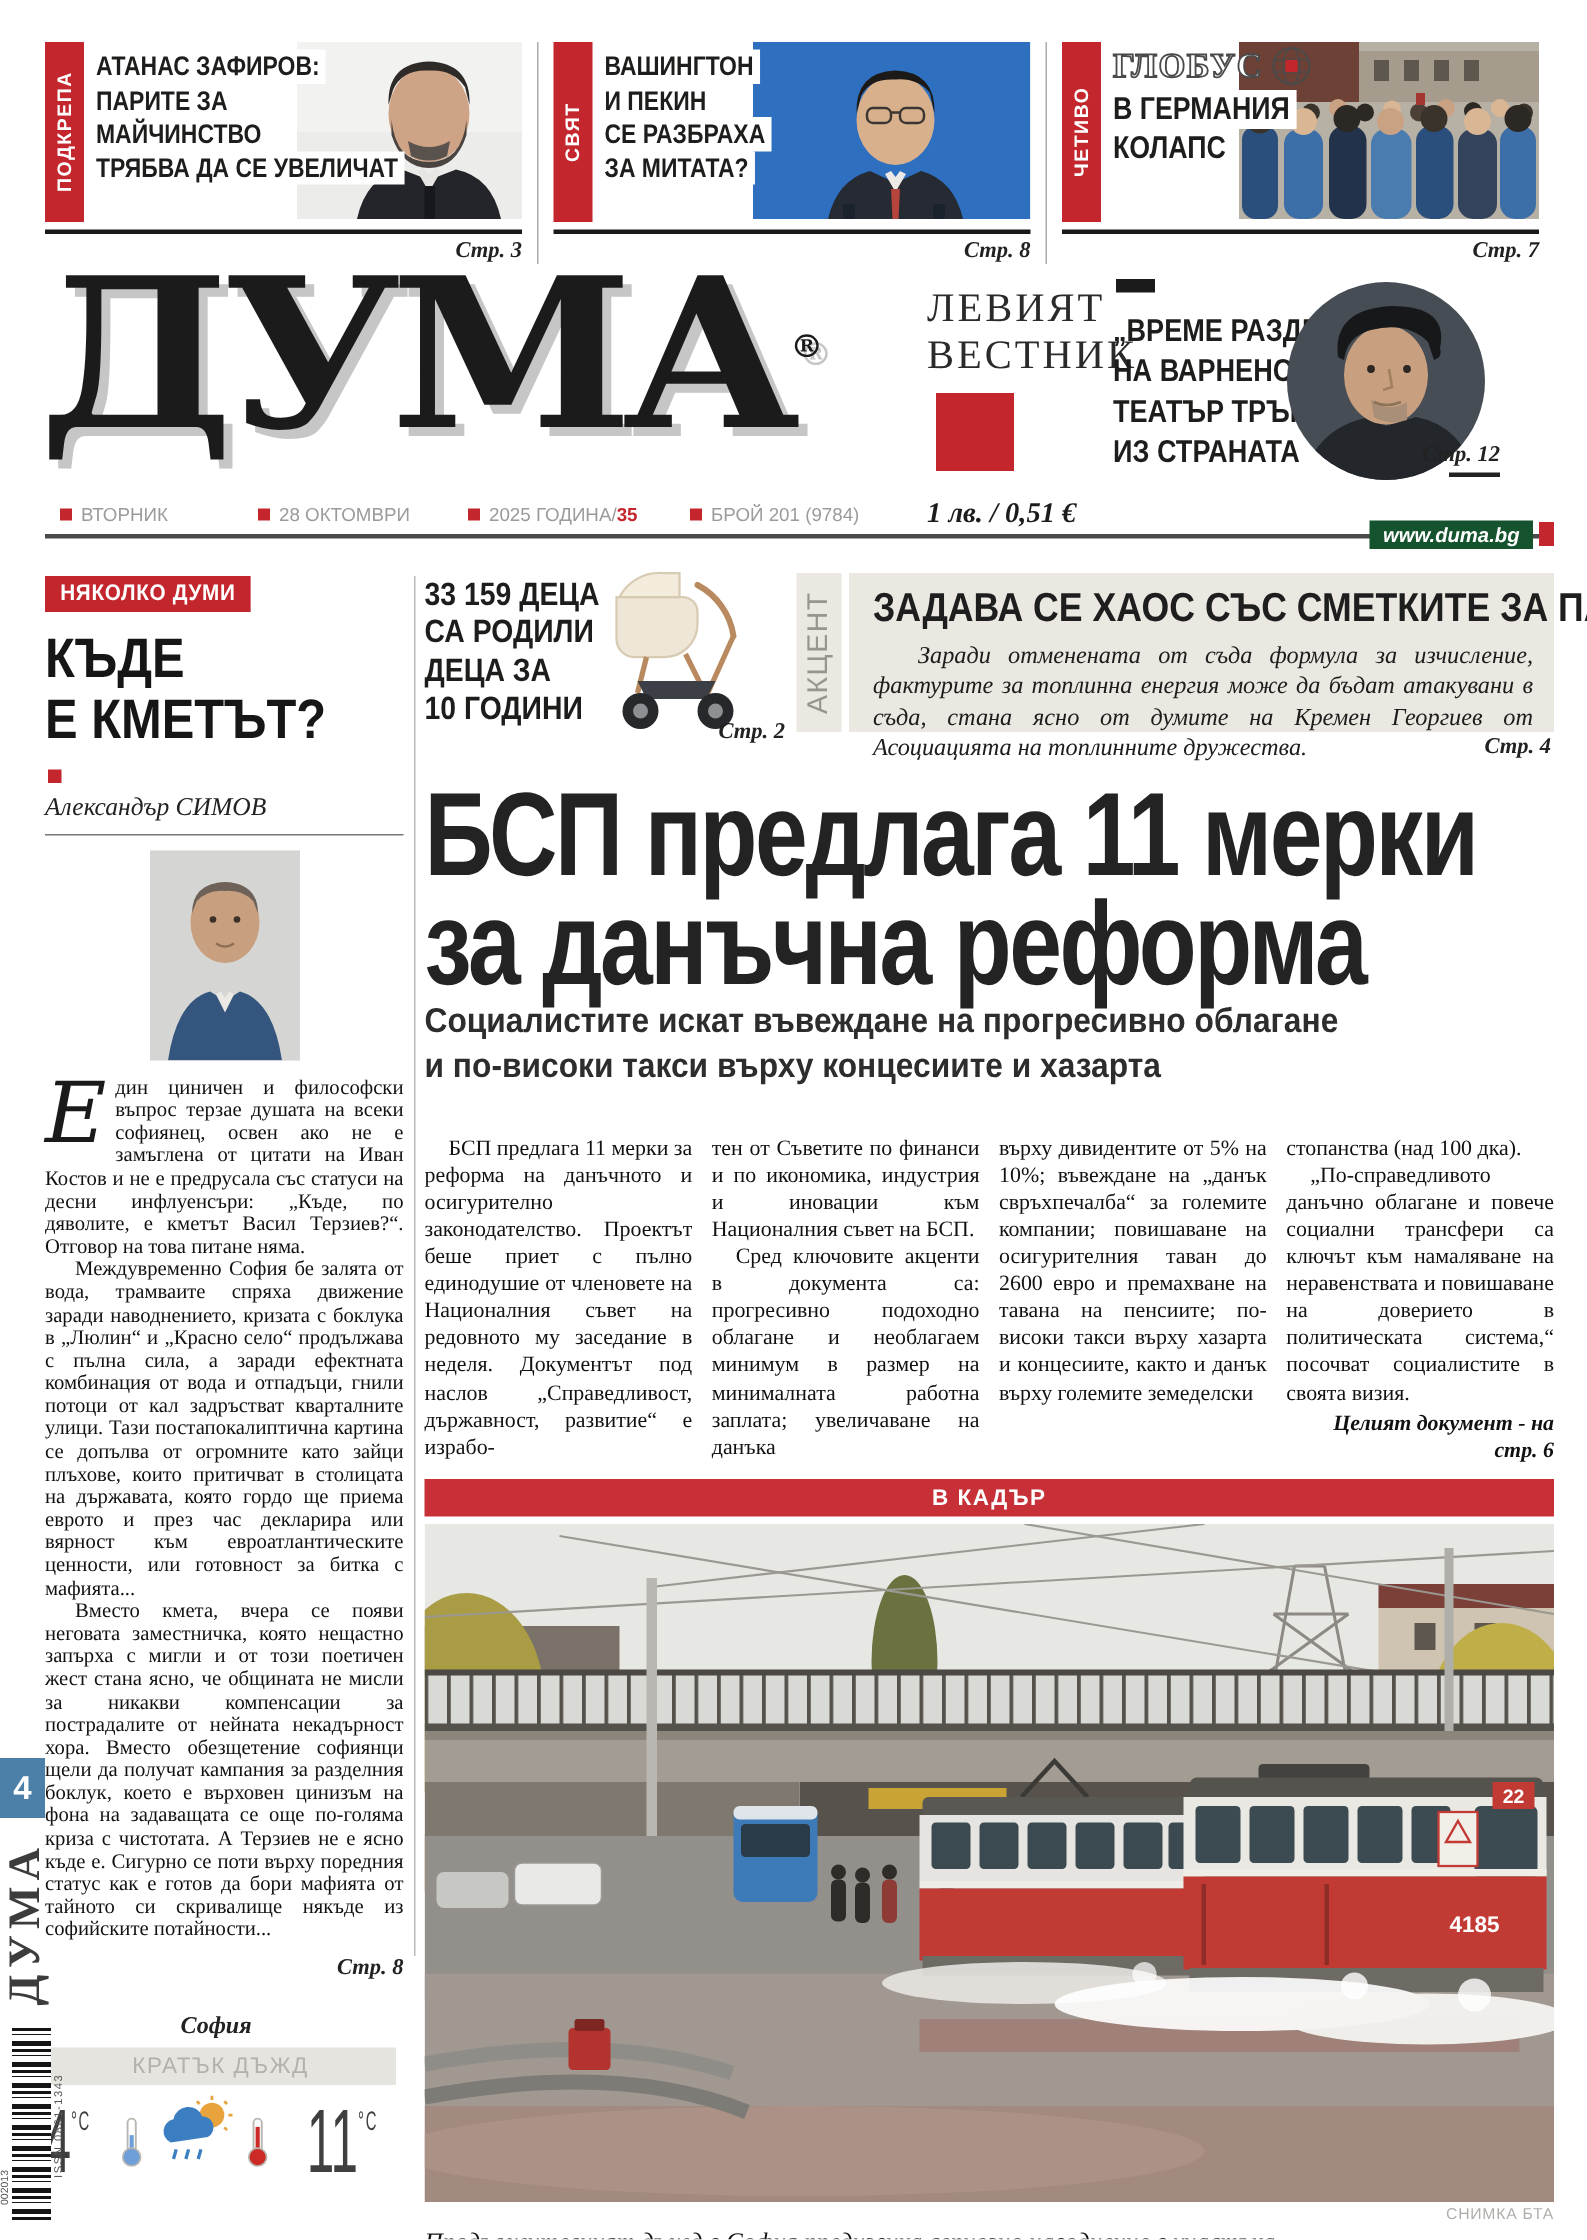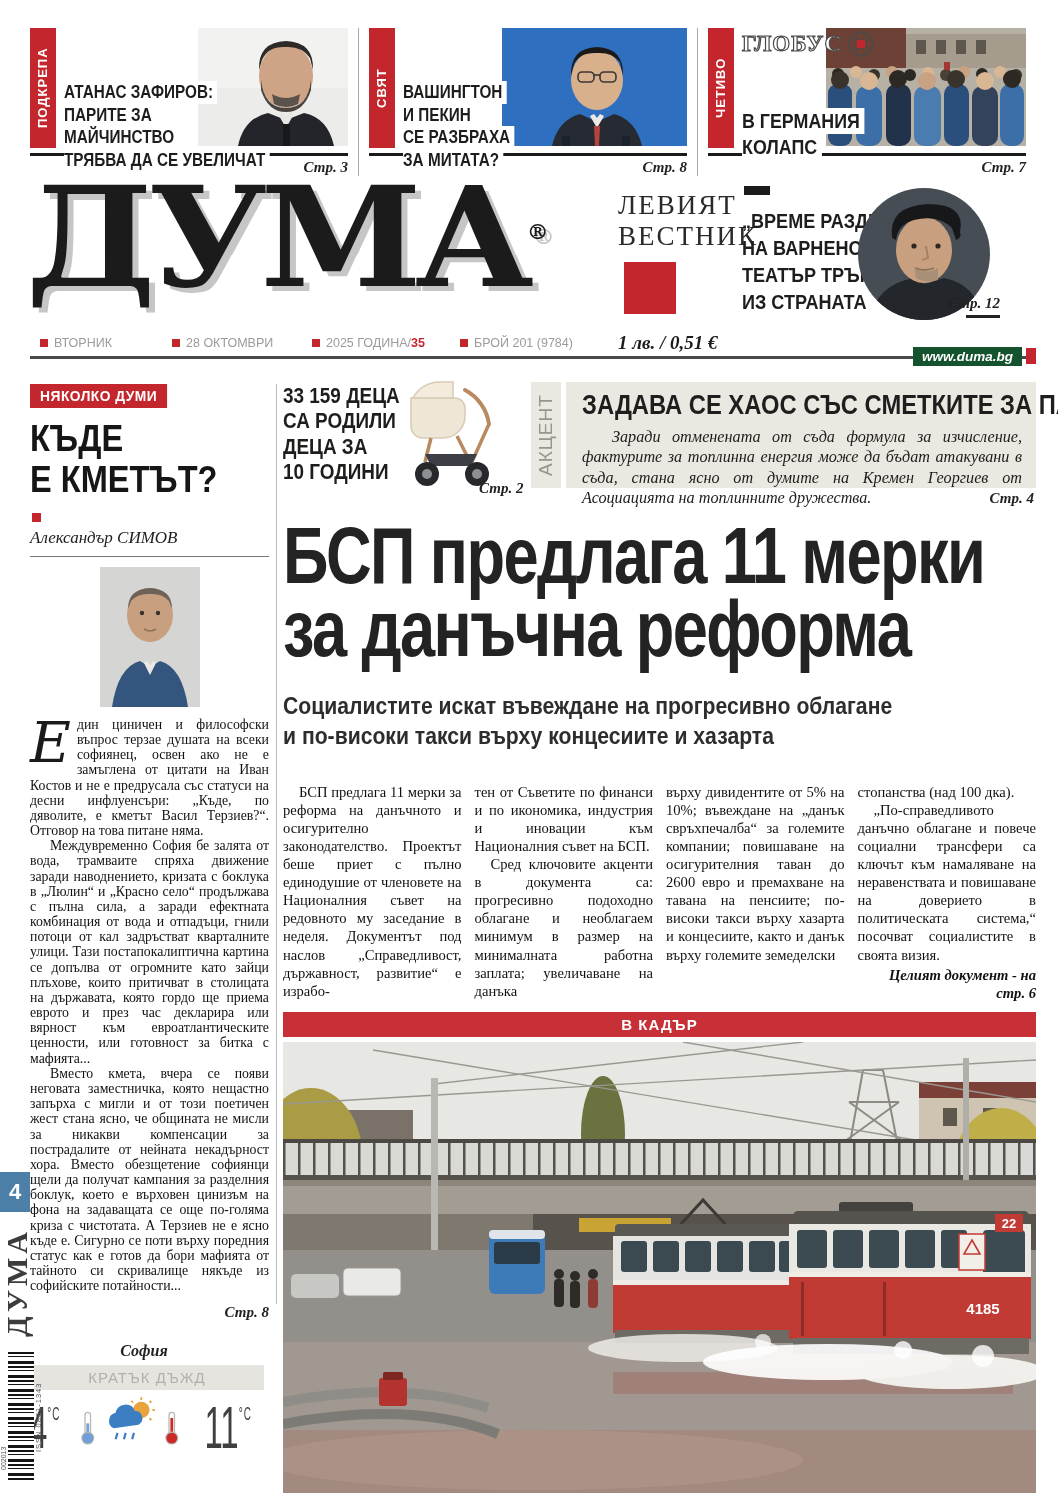--- a/index.html
+++ b/index.html
@@ -15,21 +15,21 @@
   
   .teasers{position:absolute;top:28px;left:30px;right:22px;display:flex;}
   .teaser{position:relative;flex:1;padding:0 10px 0 0;}
   .teaser + .teaser{border-left:1px solid #aaa;padding-left:10px;}
   .teaser-main{position:relative;display:flex;height:120px;}
   .ttag{width:26px;background:var(--red);color:#fff;font-weight:bold;font-size:13px;
         letter-spacing:1px;writing-mode:vertical-rl;transform:rotate(180deg);
         text-align:center;line-height:26px;}
   .tcontent{position:relative;flex:1;}
   .tphoto{position:absolute;right:0;top:0;height:118px;overflow:hidden;}
-  .theadline{position:relative;z-index:2;padding:5px 0 0 8px;margin-top:48px;}
+  .theadline{position:relative;z-index:2;padding:5px 0 0 8px;}
   .theadline .tline{display:block;}
   .theadline .tline span{display:inline-block;background:#fff;font-weight:bold;
         font-size:18px;line-height:1.25;padding:0 5px 0 0;transform:scaleX(.85);
         transform-origin:left;white-space:nowrap;letter-spacing:0;}
   .teaser-foot{border-top:3px solid #1a1a1a;margin-top:5px;text-align:right;padding-top:2px;}
   .pageref{font-family:"Liberation Serif",serif;font-weight:bold;font-style:italic;font-size:15px;color:#222;}
   .globus{display:flex;align-items:center;gap:4px;padding:2px 0 2px 8px;position:relative;z-index:2;}
   .globus-text{font-family:"Liberation Serif",serif;font-weight:bold;font-size:23px;letter-spacing:1px;
         color:#fff;-webkit-text-stroke:1.2px #4a4a4a;}
 
@@ -106,21 +106,21 @@
         padding:8px 14px 0 16px;}
   .akcent-title{font-weight:bold;font-size:27px;transform:scaleX(.88);transform-origin:left;
         white-space:nowrap;color:#1e1e1e;}
   .akcent-body{margin-top:6px;font-family:"Liberation Serif",serif;font-style:italic;font-size:16.2px;
         line-height:1.25;text-align:justify;text-indent:30px;color:#1c1c1c;}
   .akcent-pageref{position:absolute;right:2px;top:112px;}
 
   .headline h1{margin-top:8px;}
   .headline .hline span{display:inline-block;font-weight:bold;font-size:79px;line-height:.93;
         letter-spacing:-2px;transform:scaleX(.8);transform-origin:left;white-space:nowrap;color:#232323;}
-  .subhead{margin-top:26px;}
+  .subhead{margin-top:0;}
   .subhead .sline span{display:inline-block;font-weight:bold;font-size:23px;line-height:1.3;
         transform:scaleX(.92);transform-origin:left;white-space:nowrap;color:#2d2d2d;}
   .cols{display:flex;gap:13px;margin-top:31px;}
   .col{flex:1;font-family:"Liberation Serif",serif;font-size:14.6px;line-height:1.24;
         text-align:justify;color:#111;}
   .col p.ind{text-indent:16px;}
   .col .more{text-align:right;font-weight:bold;font-style:italic;font-size:14.6px;margin-top:2px;}
 
   .vkadr-bar{margin-top:10px;background:#c73037;color:#fff;font-weight:bold;font-size:15px;
         letter-spacing:1px;text-align:center;padding:4px 8px;}

